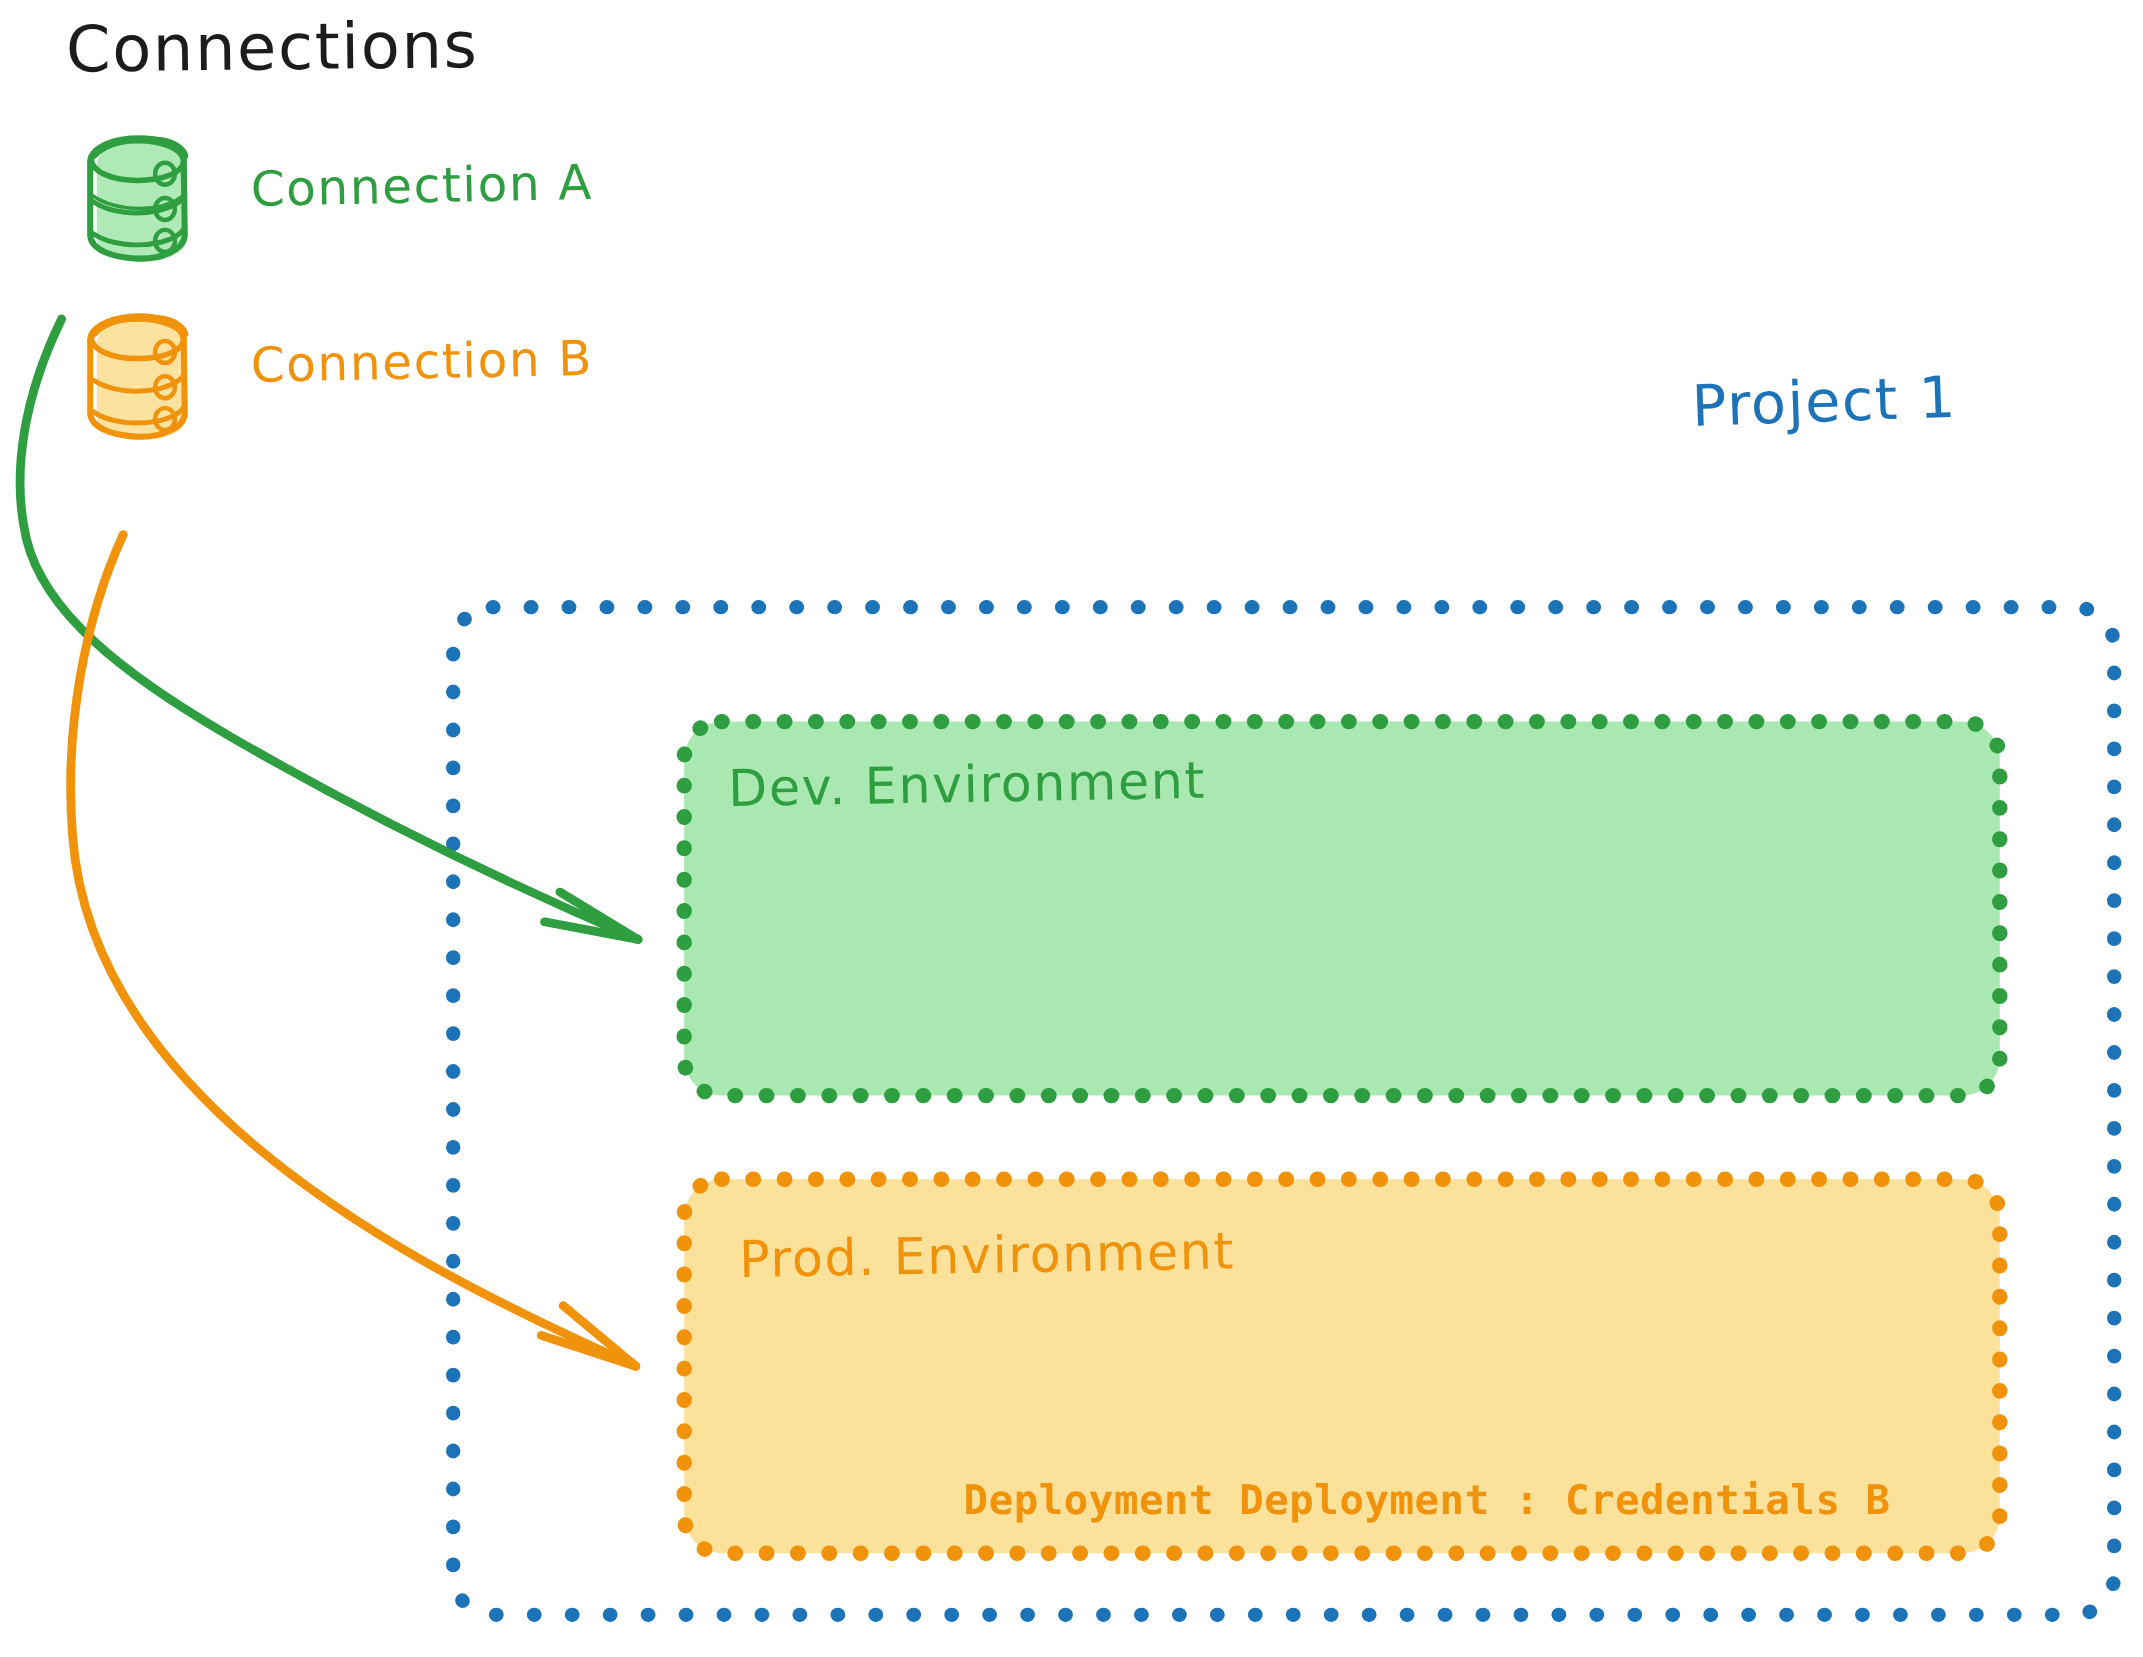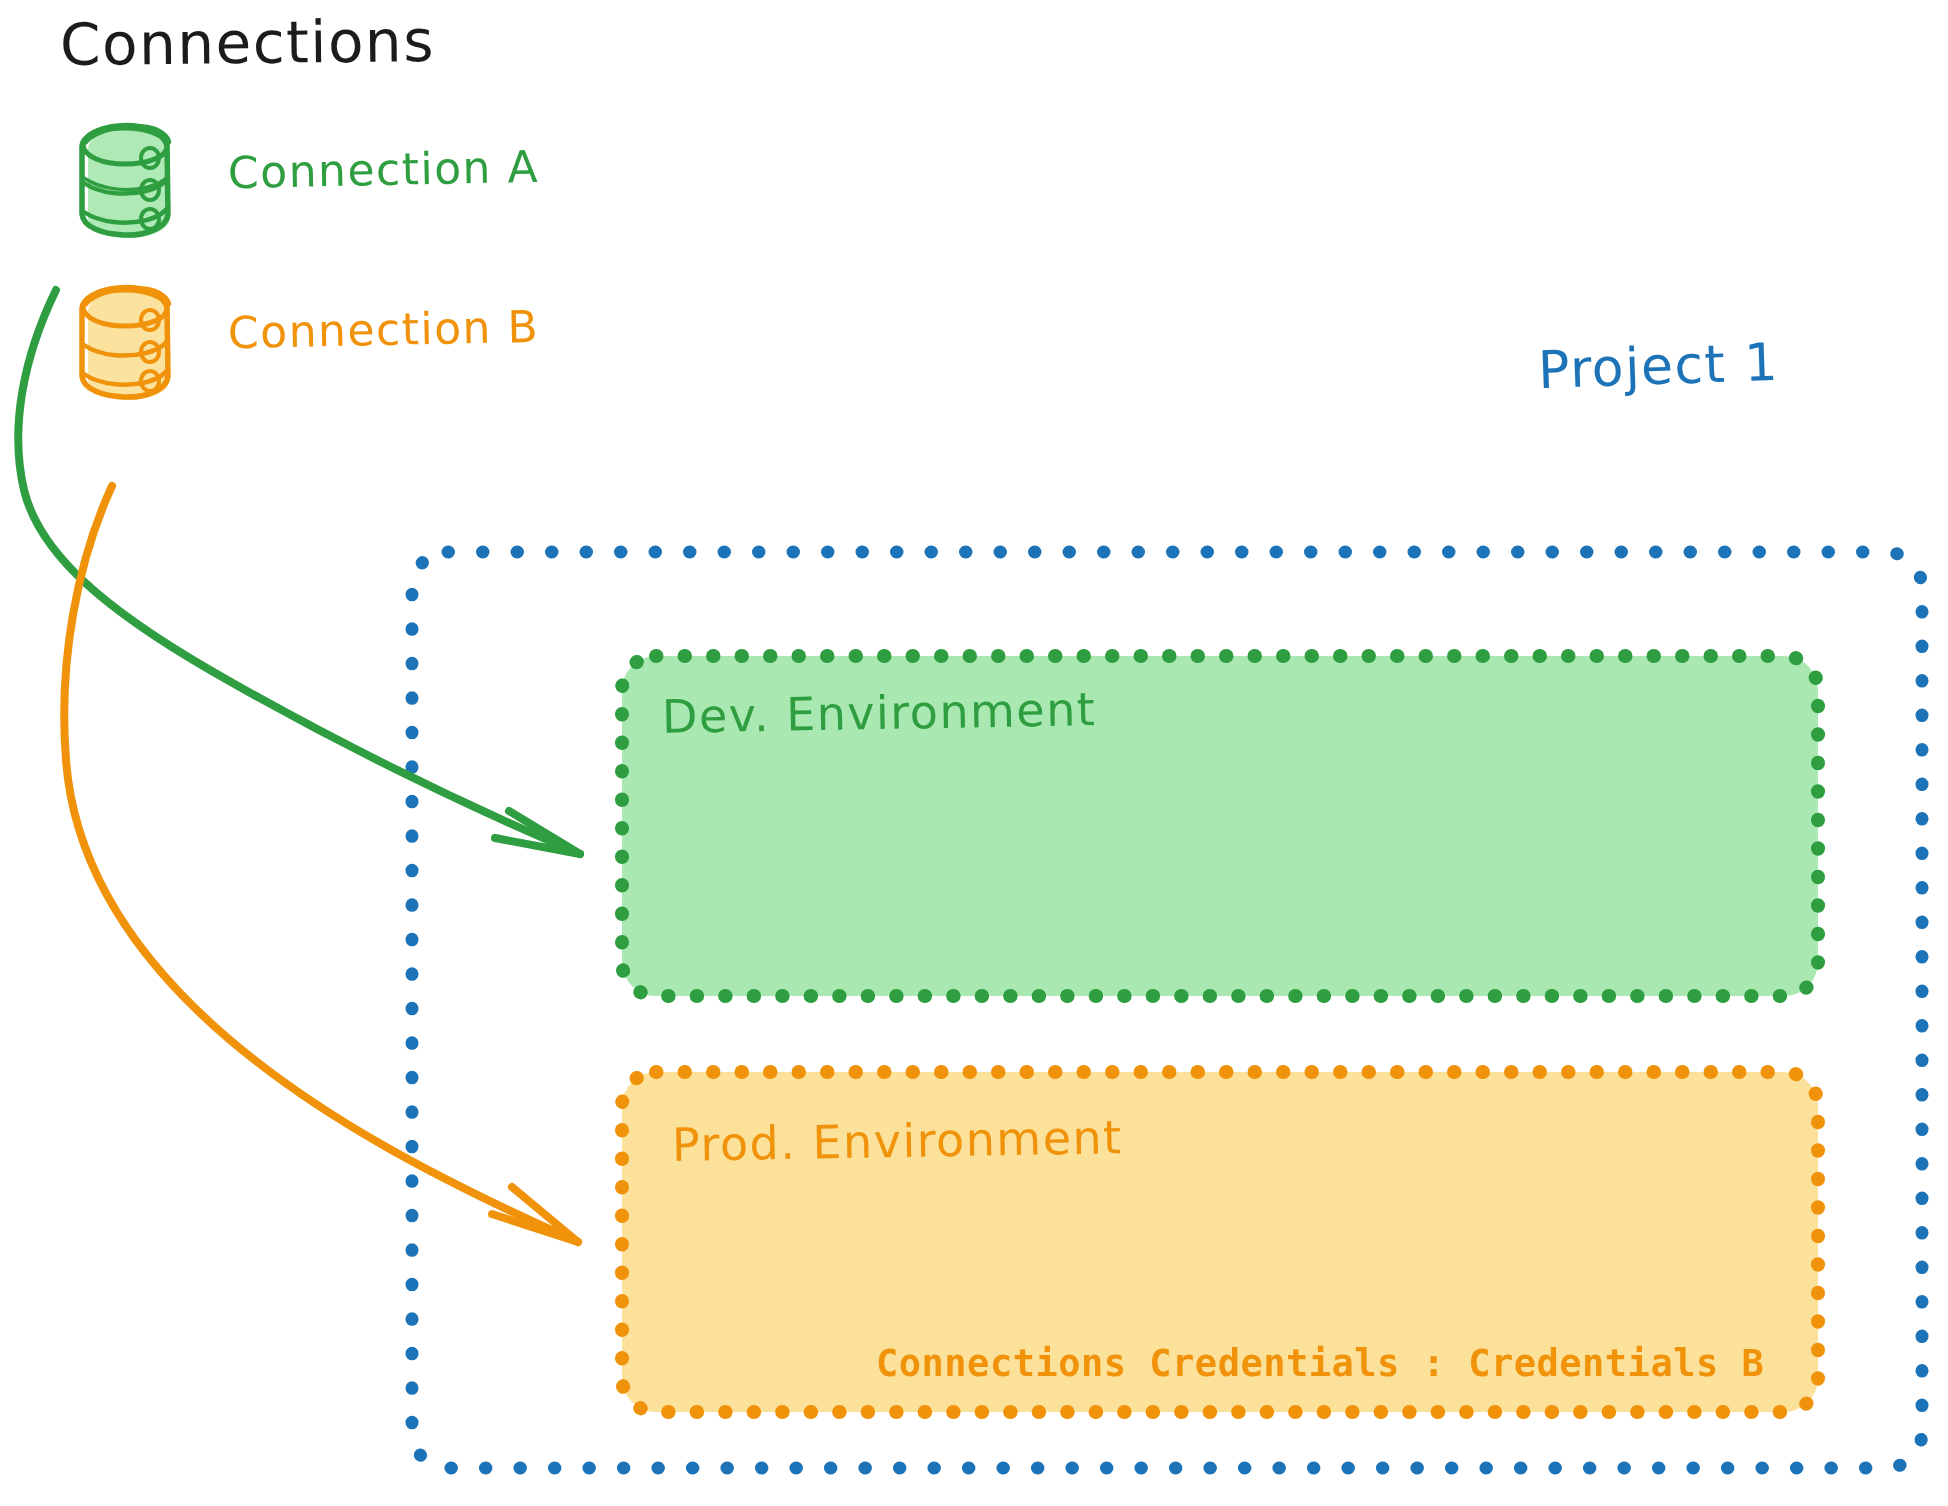--- a/index.html
+++ b/index.html
@@ -220,15 +220,15 @@
 
   <div class="lbl hand" id="label-connection-b">Connection B</div>
 
   <div class="lbl hand" id="label-project-1">Project 1</div>
 
   <div class="lbl hand" id="label-dev-env">Dev. Environment</div>
 
 
   <div class="lbl hand" id="label-prod-env">Prod. Environment</div>
 
-  <div class="lbl mono" id="label-prod-credentials">Connections Credentials : Credentials B</div>
+  <div class="lbl mono" id="label-prod-credentials">Deployment Deployment : Credentials B</div>
 
 </div>
 
 </body></html>

